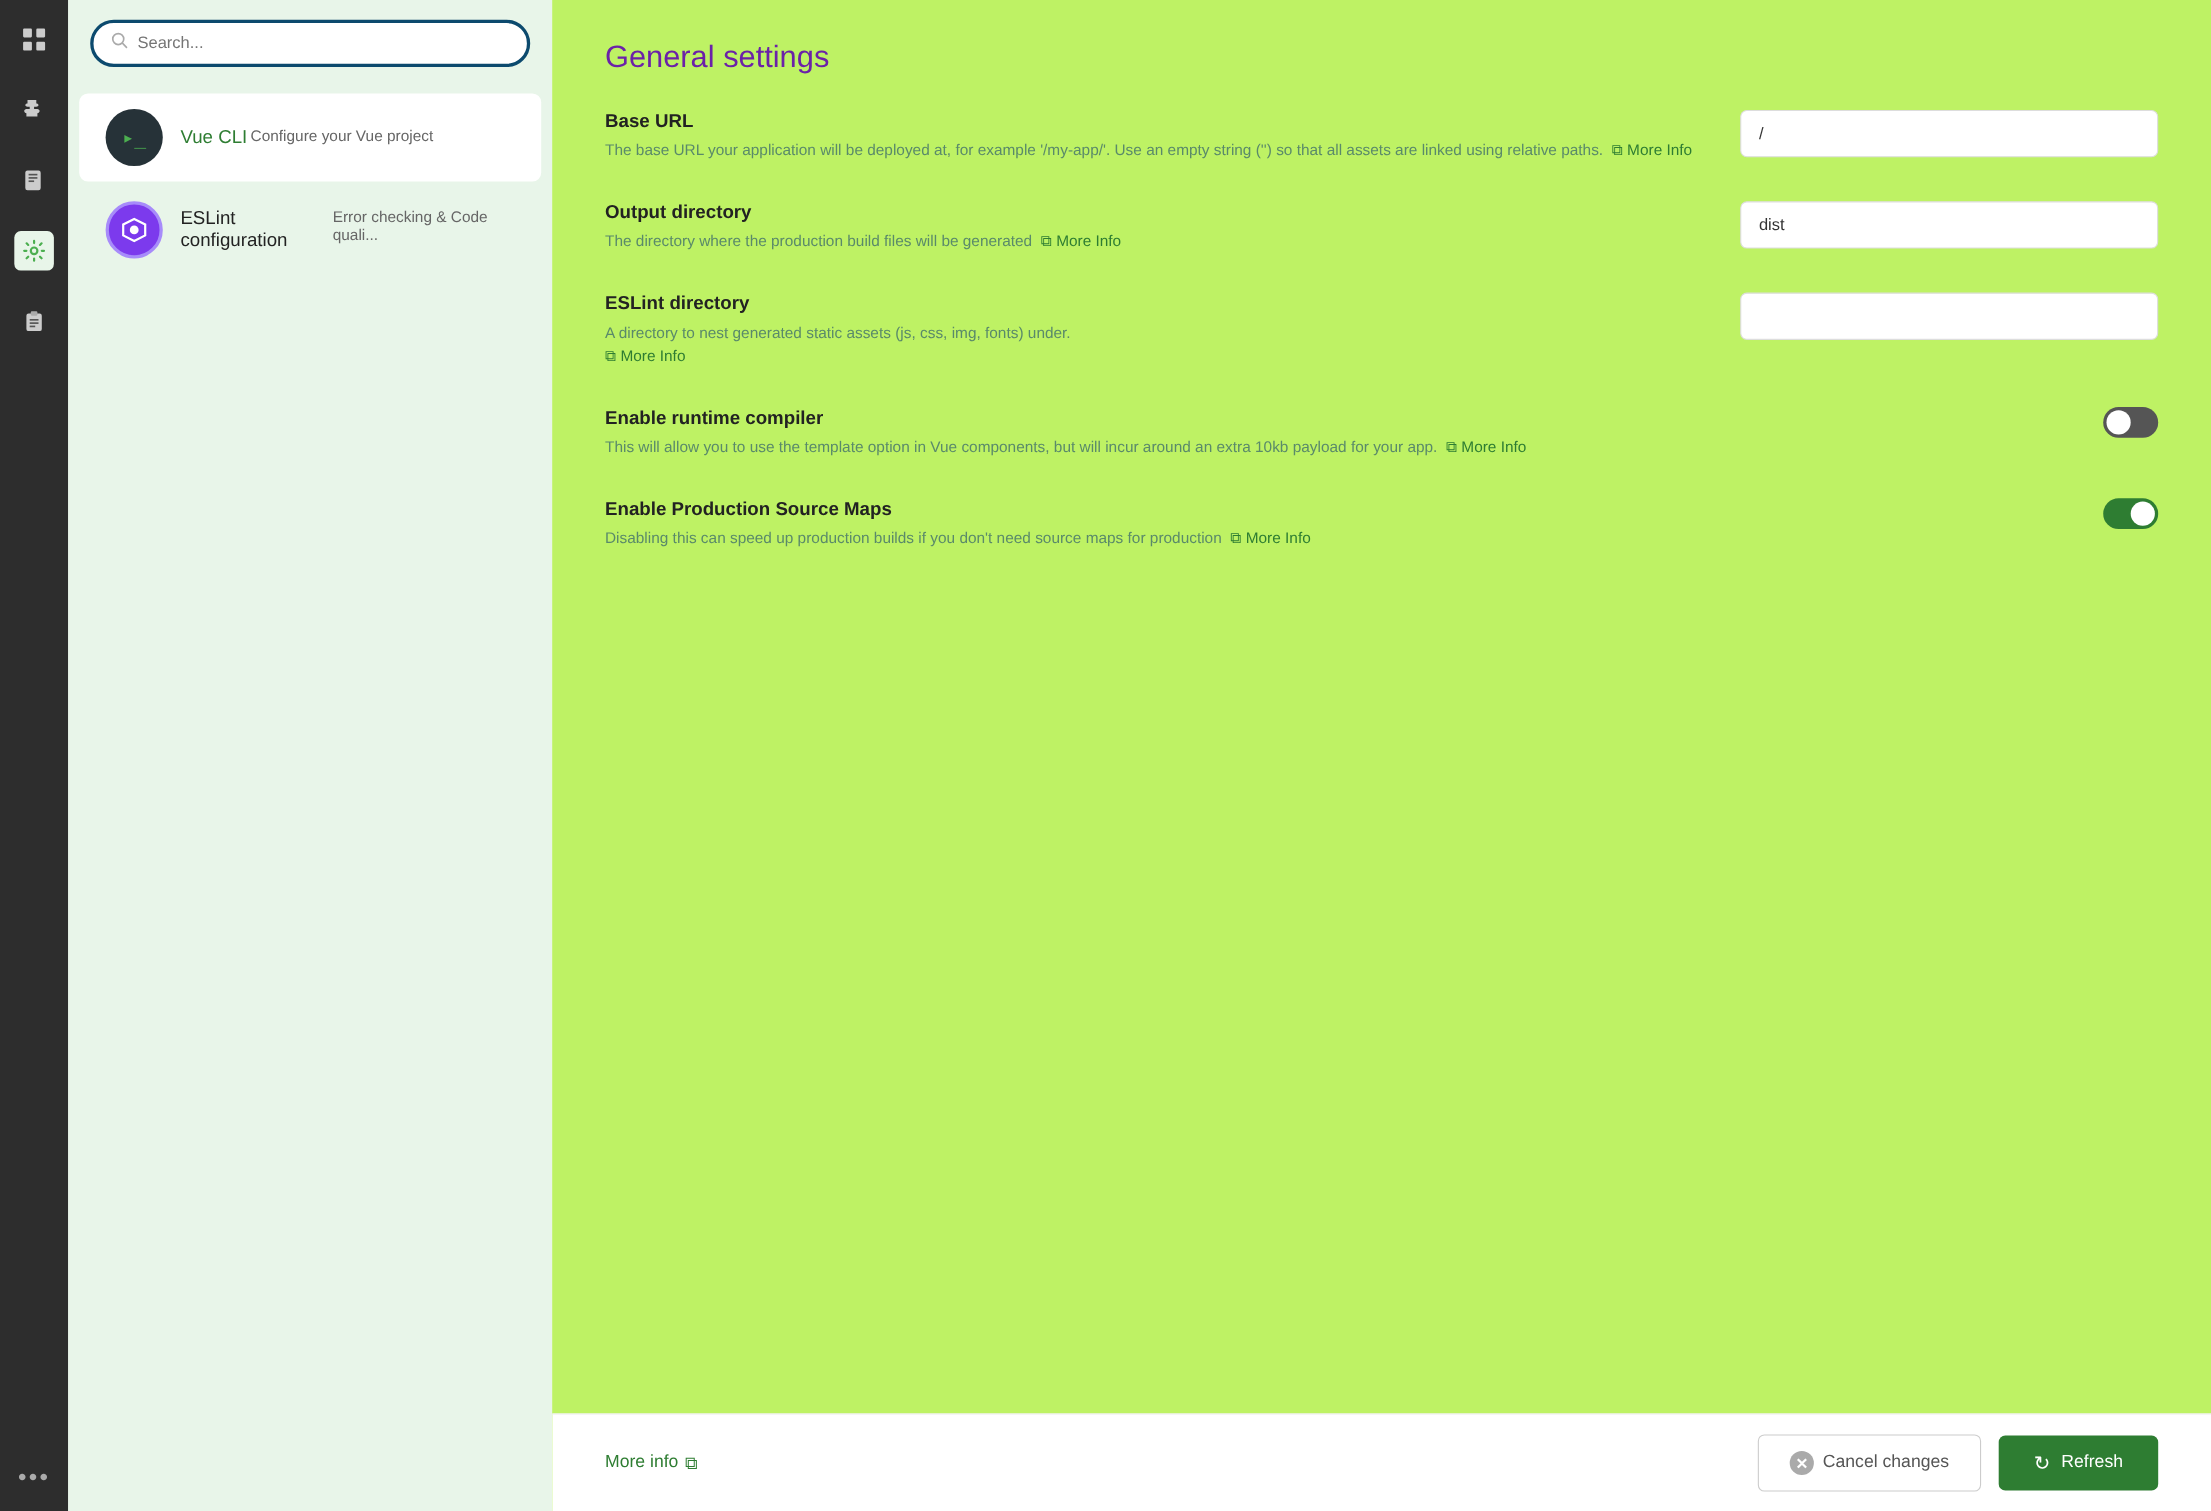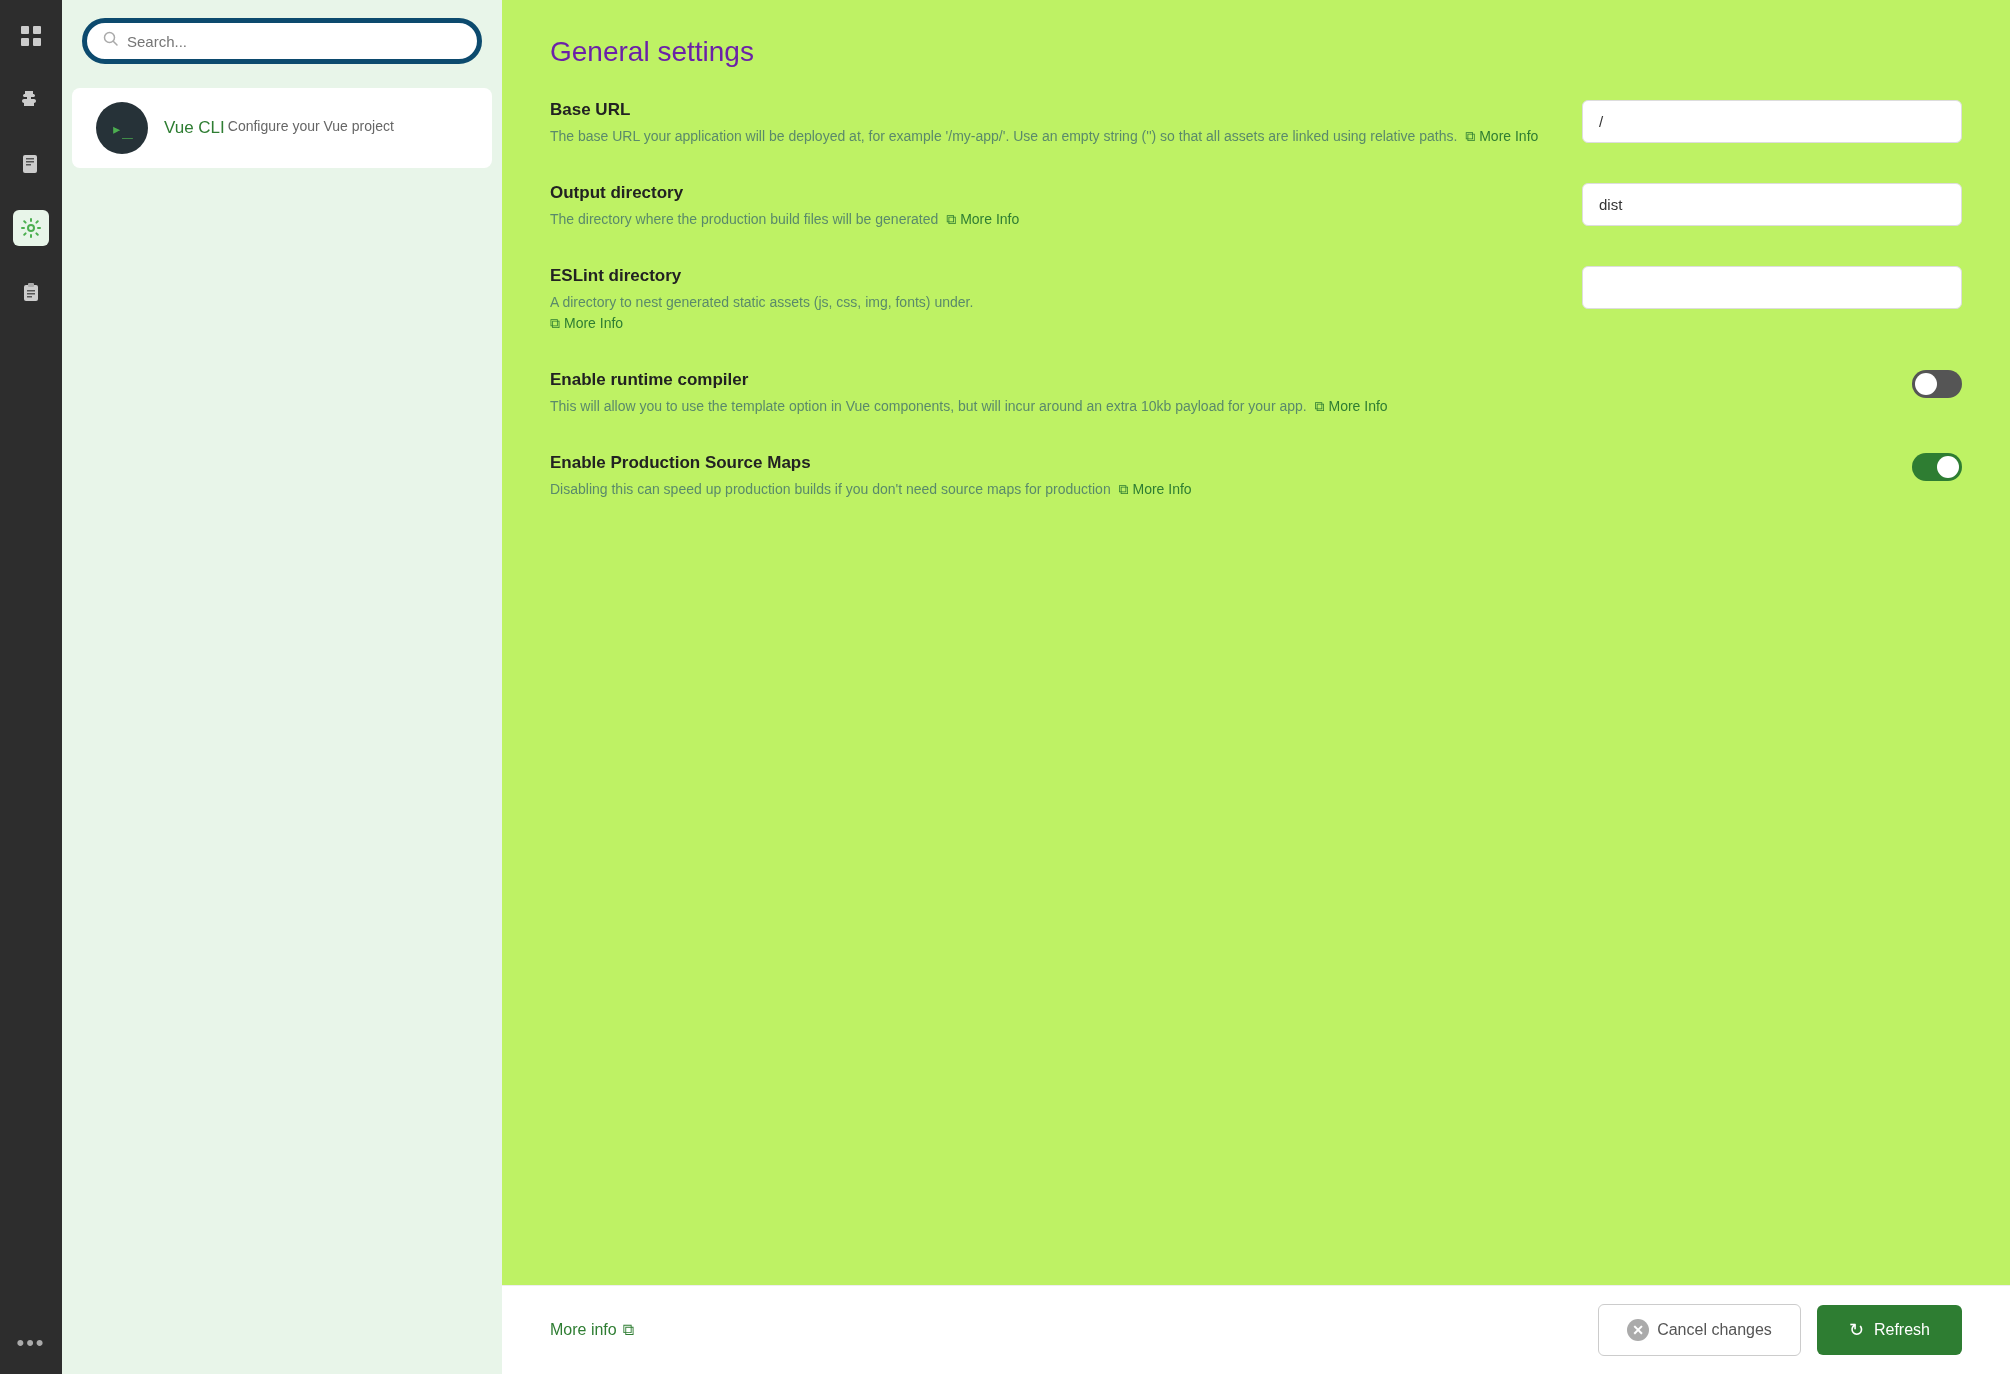--- a/index.html
+++ b/index.html
@@ -60,21 +60,21 @@
     .search-bar-wrap {
       padding: 18px 20px 10px 20px;
     }
     .search-bar {
       display: flex;
       align-items: center;
       background: #fff;
       border-radius: 24px;
       padding: 8px 16px;
       gap: 8px;
-      border: 5px solid #0c4a6e;
+      border: 3px solid #0c4a6e;
     }
     .search-bar input {
       border: none;
       outline: none;
       font-size: 15px;
       width: 100%;
       background: transparent;
       color: #555;
     }
     .search-icon-svg { color: #aaa; font-size: 16px; }
@@ -331,20 +331,32 @@
     <div class="plugin-item active">
       <div class="plugin-avatar dark">
         <span style="font-family:monospace;font-size:18px;color:#4caf50;">▸_</span>
       </div>
       <div class="plugin-info">
         <span class="plugin-name green">Vue CLI</span>
         <span class="plugin-desc">Configure your Vue project</span>
       </div>
     </div>
 
+    <div class="plugin-item">
+      <div class="plugin-avatar purple">
+        <svg width="28" height="28" viewBox="0 0 28 28" fill="none">
+            <polygon points="14,4 24,9 24,19 14,24 4,19 4,9" stroke="white" stroke-width="2" fill="none"></polygon>
+            <circle cx="14" cy="14" r="4" fill="white"></circle>
+          </svg>
+      </div>
+      <div class="plugin-info">
+        <span class="plugin-name dark">ESLint configuration</span>
+        <span class="plugin-desc">Error checking &amp; Code quali...</span>
+      </div>
+    </div>
   </div>
 </div>
 
 <div class="main-content">
   <div class="main-body">
     <h2 class="section-title">General settings</h2>
 
     <div class="setting-row">
       <div class="setting-info">
         <div class="setting-label">Base URL</div>

